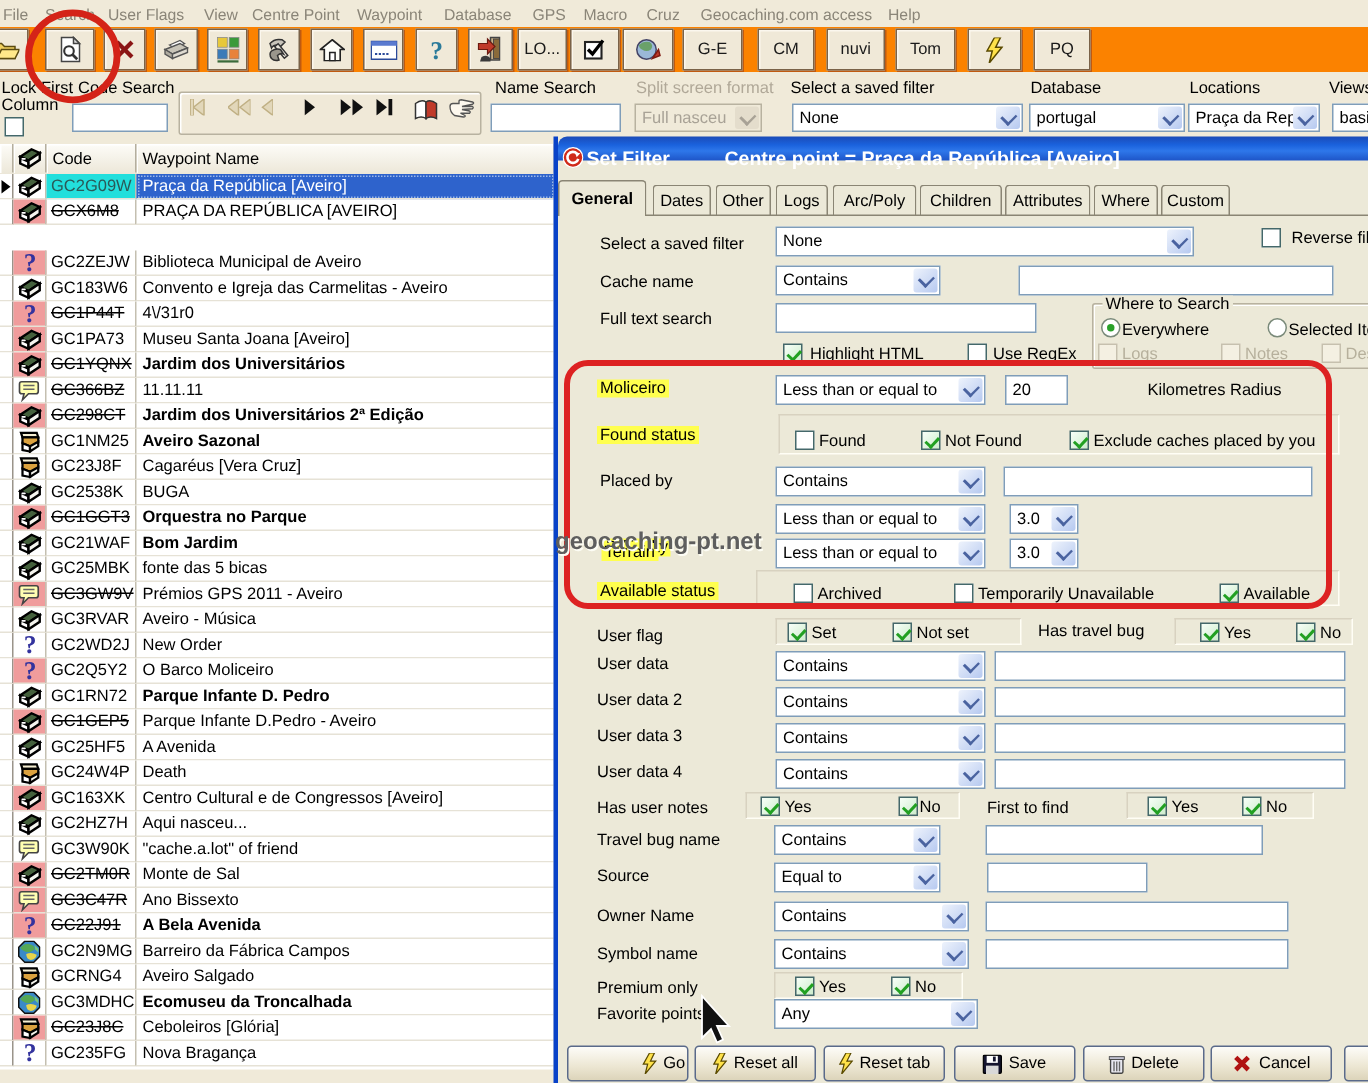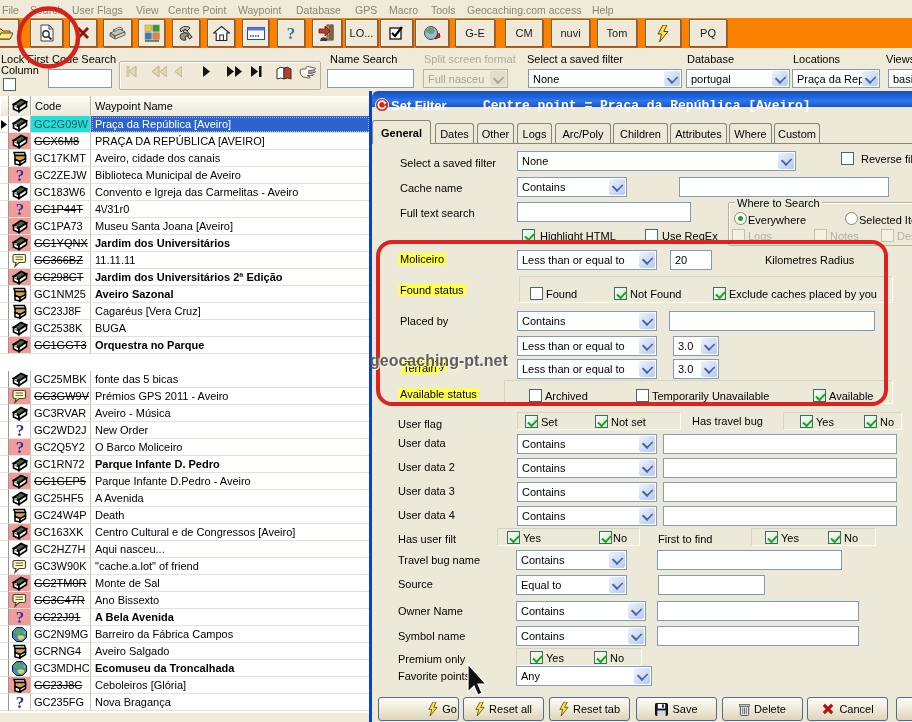--- a/index.html
+++ b/index.html
@@ -53,21 +53,21 @@
 <div id="menubar" class="abs">
 <span style="left:2px">File</span>
 <span style="left:30px">Search</span>
 <span style="left:72px">User Flags</span>
 <span style="left:136px">View</span>
 <span style="left:168px">Centre Point</span>
 <span style="left:238px">Waypoint</span>
 <span style="left:296px">Database</span>
 <span style="left:355px">GPS</span>
 <span style="left:389px">Macro</span>
-<span style="left:431px">Tools</span>
+<span style="left:431px">Cruz</span>
 <span style="left:467px">Geocaching.com access</span>
 <span style="left:592px">Help</span>
 </div>
 <div id="toolbar" class="abs">
 <div class="tbtn" style="left:-12px;width:31px;">
       <svg width="18" height="14" viewBox="0 0 18 14">
         <path d="M1,13 L1,3 L6,3 L8,5 L15,5 L15,13 Z" fill="#f0d060" stroke="#5a4a10"></path>
         <path d="M3,13 L6,7 L18,7 L15,13 Z" fill="#ffe88a" stroke="#5a4a10"></path>
       </svg>
     </div>
@@ -278,144 +278,131 @@
           <polygon points="1.5,6.5 9,1.5 14.5,4 7,9" fill="#44603c" stroke="#000" stroke-width="1.6"></polygon>
           <polygon points="1.5,6.5 7,9 7,13.5 1.5,11" fill="#ffffff" stroke="#000" stroke-width="1.6"></polygon>
           <polygon points="7,9 14.5,4 14.5,8.5 7,13.5" fill="#f4f4ee" stroke="#000" stroke-width="1.6"></polygon>
           <polygon points="1.5,6.3 7,8.8 7,10.6 1.5,8.1" fill="#000"></polygon>
           <rect x="2.3" y="7.3" width="2.9" height="1.2" rx="0.6" fill="#fff"></rect>
         </svg>
       </div>
 <div class="gc2 stk">GCX6M8</div>
 <div class="gc3">PRAÇA DA REPÚBLICA [AVEIRO]</div>
 </div>
-<div class="grow" style="top:54px;">
+<div class="grow" style="top:71px;">
+<div class="gc0"></div>
+<div class="gc1 pink">
+        <svg width="13" height="16" viewBox="0 0 13 16">
+          <text x="7" y="13.5" font-family="Liberation Serif" font-size="17" font-weight="bold" fill="#33339e" text-anchor="middle">?</text>
+        </svg>
+      </div>
+<div class="gc2">GC2ZEJW</div>
+<div class="gc3">Biblioteca Municipal de Aveiro</div>
+</div>
+<div class="grow" style="top:88px;">
+<div class="gc0"></div>
+<div class="gc1">
+        <svg width="16" height="15" viewBox="0 0 16 15">
+          <polygon points="1.5,6.5 9,1.5 14.5,4 7,9" fill="#44603c" stroke="#000" stroke-width="1.6"></polygon>
+          <polygon points="1.5,6.5 7,9 7,13.5 1.5,11" fill="#ffffff" stroke="#000" stroke-width="1.6"></polygon>
+          <polygon points="7,9 14.5,4 14.5,8.5 7,13.5" fill="#f4f4ee" stroke="#000" stroke-width="1.6"></polygon>
+          <polygon points="1.5,6.3 7,8.8 7,10.6 1.5,8.1" fill="#000"></polygon>
+          <rect x="2.3" y="7.3" width="2.9" height="1.2" rx="0.6" fill="#fff"></rect>
+        </svg>
+      </div>
+<div class="gc2">GC183W6</div>
+<div class="gc3">Convento e Igreja das Carmelitas - Aveiro</div>
+</div>
+<div class="grow" style="top:105px;">
+<div class="gc0"></div>
+<div class="gc1 pink">
+        <svg width="13" height="16" viewBox="0 0 13 16">
+          <text x="7" y="13.5" font-family="Liberation Serif" font-size="17" font-weight="bold" fill="#33339e" text-anchor="middle">?</text>
+        </svg>
+      </div>
+<div class="gc2 stk">GC1P44T</div>
+<div class="gc3">4\/31r0</div>
+</div>
+<div class="grow" style="top:122px;">
+<div class="gc0"></div>
+<div class="gc1 pink">
+        <svg width="16" height="15" viewBox="0 0 16 15">
+          <polygon points="1.5,6.5 9,1.5 14.5,4 7,9" fill="#44603c" stroke="#000" stroke-width="1.6"></polygon>
+          <polygon points="1.5,6.5 7,9 7,13.5 1.5,11" fill="#ffffff" stroke="#000" stroke-width="1.6"></polygon>
+          <polygon points="7,9 14.5,4 14.5,8.5 7,13.5" fill="#f4f4ee" stroke="#000" stroke-width="1.6"></polygon>
+          <polygon points="1.5,6.3 7,8.8 7,10.6 1.5,8.1" fill="#000"></polygon>
+          <rect x="2.3" y="7.3" width="2.9" height="1.2" rx="0.6" fill="#fff"></rect>
+        </svg>
+      </div>
+<div class="gc2">GC1PA73</div>
+<div class="gc3">Museu Santa Joana [Aveiro]</div>
+</div>
+<div class="grow" style="top:139px;">
+<div class="gc0"></div>
+<div class="gc1 pink">
+        <svg width="16" height="15" viewBox="0 0 16 15">
+          <polygon points="1.5,6.5 9,1.5 14.5,4 7,9" fill="#44603c" stroke="#000" stroke-width="1.6"></polygon>
+          <polygon points="1.5,6.5 7,9 7,13.5 1.5,11" fill="#ffffff" stroke="#000" stroke-width="1.6"></polygon>
+          <polygon points="7,9 14.5,4 14.5,8.5 7,13.5" fill="#f4f4ee" stroke="#000" stroke-width="1.6"></polygon>
+          <polygon points="1.5,6.3 7,8.8 7,10.6 1.5,8.1" fill="#000"></polygon>
+          <rect x="2.3" y="7.3" width="2.9" height="1.2" rx="0.6" fill="#fff"></rect>
+        </svg>
+      </div>
+<div class="gc2 stk">GC1YQNX</div>
+<div class="gc3 bld">Jardim dos Universitários</div>
+</div>
+<div class="grow" style="top:156px;text-align:right;">
+<div class="gc0"></div>
+<div class="gc1">
+        <svg width="15" height="15" viewBox="0 0 15 15">
+          <path d="M2.5,1.5 L12,1.5 Q13.5,1.5 13.5,3 L13.5,8 Q13.5,9.5 12,9.5 L7,9.5 L3,13.5 L4,9.5 L2.5,9.5 Q1,9.5 1,8 L1,3 Q1,1.5 2.5,1.5Z" fill="#ffffb2" stroke="#444" stroke-width="1.1"></path>
+          <line x1="3.5" y1="4" x2="11" y2="4" stroke="#666" stroke-width="1.1"></line>
+          <line x1="3.5" y1="6.5" x2="11" y2="6.5" stroke="#666" stroke-width="1.1"></line>
+        </svg>
+      </div>
+<div class="gc2 stk">GC366BZ</div>
+<div class="gc3">11.11.11</div>
+</div>
+<div class="grow" style="top:173px;">
+<div class="gc0"></div>
+<div class="gc1 pink">
+        <svg width="16" height="15" viewBox="0 0 16 15">
+          <polygon points="1.5,6.5 9,1.5 14.5,4 7,9" fill="#44603c" stroke="#000" stroke-width="1.6"></polygon>
+          <polygon points="1.5,6.5 7,9 7,13.5 1.5,11" fill="#ffffff" stroke="#000" stroke-width="1.6"></polygon>
+          <polygon points="7,9 14.5,4 14.5,8.5 7,13.5" fill="#f4f4ee" stroke="#000" stroke-width="1.6"></polygon>
+          <polygon points="1.5,6.3 7,8.8 7,10.6 1.5,8.1" fill="#000"></polygon>
+          <rect x="2.3" y="7.3" width="2.9" height="1.2" rx="0.6" fill="#fff"></rect>
+        </svg>
+      </div>
+<div class="gc2 stk">GC298CT</div>
+<div class="gc3 bld">Jardim dos Universitários 2ª Edição</div>
+</div>
+<div class="grow" style="top:190px;">
 <div class="gc0"></div>
 <div class="gc1">
         <svg width="16" height="15" viewBox="0 0 16 15">
           <polygon points="2,1.5 12.5,1.5 13.5,4.5 3,4.5" fill="#f5eed2" stroke="#000" stroke-width="1.5"></polygon>
           <polygon points="3,4.5 13.5,4.5 13.5,8 9,11 3,8.5" fill="#dba23f" stroke="#000" stroke-width="1.5"></polygon>
           <polygon points="3,8.5 8,10.5 8,14 3,13" fill="#ffffff" stroke="#000" stroke-width="1.5"></polygon>
           <polygon points="8,10.5 13.5,7.5 13.5,10.5 8,14" fill="#f2f2ea" stroke="#000" stroke-width="1.5"></polygon>
         </svg>
       </div>
-<div class="gc2">GC17KMT</div>
-<div class="gc3">Aveiro, cidade dos canais</div>
-</div>
-<div class="grow" style="top:71px;">
-<div class="gc0"></div>
-<div class="gc1 pink">
-        <svg width="13" height="16" viewBox="0 0 13 16">
-          <text x="7" y="13.5" font-family="Liberation Serif" font-size="17" font-weight="bold" fill="#33339e" text-anchor="middle">?</text>
-        </svg>
-      </div>
-<div class="gc2">GC2ZEJW</div>
-<div class="gc3">Biblioteca Municipal de Aveiro</div>
-</div>
-<div class="grow" style="top:88px;">
-<div class="gc0"></div>
-<div class="gc1">
-        <svg width="16" height="15" viewBox="0 0 16 15">
-          <polygon points="1.5,6.5 9,1.5 14.5,4 7,9" fill="#44603c" stroke="#000" stroke-width="1.6"></polygon>
-          <polygon points="1.5,6.5 7,9 7,13.5 1.5,11" fill="#ffffff" stroke="#000" stroke-width="1.6"></polygon>
-          <polygon points="7,9 14.5,4 14.5,8.5 7,13.5" fill="#f4f4ee" stroke="#000" stroke-width="1.6"></polygon>
-          <polygon points="1.5,6.3 7,8.8 7,10.6 1.5,8.1" fill="#000"></polygon>
-          <rect x="2.3" y="7.3" width="2.9" height="1.2" rx="0.6" fill="#fff"></rect>
-        </svg>
-      </div>
-<div class="gc2">GC183W6</div>
-<div class="gc3">Convento e Igreja das Carmelitas - Aveiro</div>
-</div>
-<div class="grow" style="top:105px;">
-<div class="gc0"></div>
-<div class="gc1 pink">
-        <svg width="13" height="16" viewBox="0 0 13 16">
-          <text x="7" y="13.5" font-family="Liberation Serif" font-size="17" font-weight="bold" fill="#33339e" text-anchor="middle">?</text>
-        </svg>
-      </div>
-<div class="gc2 stk">GC1P44T</div>
-<div class="gc3">4\/31r0</div>
-</div>
-<div class="grow" style="top:122px;">
-<div class="gc0"></div>
-<div class="gc1 pink">
-        <svg width="16" height="15" viewBox="0 0 16 15">
-          <polygon points="1.5,6.5 9,1.5 14.5,4 7,9" fill="#44603c" stroke="#000" stroke-width="1.6"></polygon>
-          <polygon points="1.5,6.5 7,9 7,13.5 1.5,11" fill="#ffffff" stroke="#000" stroke-width="1.6"></polygon>
-          <polygon points="7,9 14.5,4 14.5,8.5 7,13.5" fill="#f4f4ee" stroke="#000" stroke-width="1.6"></polygon>
-          <polygon points="1.5,6.3 7,8.8 7,10.6 1.5,8.1" fill="#000"></polygon>
-          <rect x="2.3" y="7.3" width="2.9" height="1.2" rx="0.6" fill="#fff"></rect>
-        </svg>
-      </div>
-<div class="gc2">GC1PA73</div>
-<div class="gc3">Museu Santa Joana [Aveiro]</div>
-</div>
-<div class="grow" style="top:139px;">
-<div class="gc0"></div>
-<div class="gc1 pink">
-        <svg width="16" height="15" viewBox="0 0 16 15">
-          <polygon points="1.5,6.5 9,1.5 14.5,4 7,9" fill="#44603c" stroke="#000" stroke-width="1.6"></polygon>
-          <polygon points="1.5,6.5 7,9 7,13.5 1.5,11" fill="#ffffff" stroke="#000" stroke-width="1.6"></polygon>
-          <polygon points="7,9 14.5,4 14.5,8.5 7,13.5" fill="#f4f4ee" stroke="#000" stroke-width="1.6"></polygon>
-          <polygon points="1.5,6.3 7,8.8 7,10.6 1.5,8.1" fill="#000"></polygon>
-          <rect x="2.3" y="7.3" width="2.9" height="1.2" rx="0.6" fill="#fff"></rect>
-        </svg>
-      </div>
-<div class="gc2 stk">GC1YQNX</div>
-<div class="gc3 bld">Jardim dos Universitários</div>
-</div>
-<div class="grow" style="top:156px;text-align:right;">
-<div class="gc0"></div>
-<div class="gc1">
-        <svg width="15" height="15" viewBox="0 0 15 15">
-          <path d="M2.5,1.5 L12,1.5 Q13.5,1.5 13.5,3 L13.5,8 Q13.5,9.5 12,9.5 L7,9.5 L3,13.5 L4,9.5 L2.5,9.5 Q1,9.5 1,8 L1,3 Q1,1.5 2.5,1.5Z" fill="#ffffb2" stroke="#444" stroke-width="1.1"></path>
-          <line x1="3.5" y1="4" x2="11" y2="4" stroke="#666" stroke-width="1.1"></line>
-          <line x1="3.5" y1="6.5" x2="11" y2="6.5" stroke="#666" stroke-width="1.1"></line>
-        </svg>
-      </div>
-<div class="gc2 stk">GC366BZ</div>
-<div class="gc3">11.11.11</div>
-</div>
-<div class="grow" style="top:173px;">
-<div class="gc0"></div>
-<div class="gc1 pink">
-        <svg width="16" height="15" viewBox="0 0 16 15">
-          <polygon points="1.5,6.5 9,1.5 14.5,4 7,9" fill="#44603c" stroke="#000" stroke-width="1.6"></polygon>
-          <polygon points="1.5,6.5 7,9 7,13.5 1.5,11" fill="#ffffff" stroke="#000" stroke-width="1.6"></polygon>
-          <polygon points="7,9 14.5,4 14.5,8.5 7,13.5" fill="#f4f4ee" stroke="#000" stroke-width="1.6"></polygon>
-          <polygon points="1.5,6.3 7,8.8 7,10.6 1.5,8.1" fill="#000"></polygon>
-          <rect x="2.3" y="7.3" width="2.9" height="1.2" rx="0.6" fill="#fff"></rect>
-        </svg>
-      </div>
-<div class="gc2 stk">GC298CT</div>
-<div class="gc3 bld">Jardim dos Universitários 2ª Edição</div>
-</div>
-<div class="grow" style="top:190px;">
+<div class="gc2">GC1NM25</div>
+<div class="gc3 bld">Aveiro Sazonal</div>
+</div>
+<div class="grow" style="top:207px;">
 <div class="gc0"></div>
 <div class="gc1">
         <svg width="16" height="15" viewBox="0 0 16 15">
           <polygon points="2,1.5 12.5,1.5 13.5,4.5 3,4.5" fill="#f5eed2" stroke="#000" stroke-width="1.5"></polygon>
           <polygon points="3,4.5 13.5,4.5 13.5,8 9,11 3,8.5" fill="#dba23f" stroke="#000" stroke-width="1.5"></polygon>
           <polygon points="3,8.5 8,10.5 8,14 3,13" fill="#ffffff" stroke="#000" stroke-width="1.5"></polygon>
           <polygon points="8,10.5 13.5,7.5 13.5,10.5 8,14" fill="#f2f2ea" stroke="#000" stroke-width="1.5"></polygon>
         </svg>
       </div>
-<div class="gc2">GC1NM25</div>
-<div class="gc3 bld">Aveiro Sazonal</div>
-</div>
-<div class="grow" style="top:207px;">
-<div class="gc0"></div>
-<div class="gc1">
-        <svg width="16" height="15" viewBox="0 0 16 15">
-          <polygon points="2,1.5 12.5,1.5 13.5,4.5 3,4.5" fill="#f5eed2" stroke="#000" stroke-width="1.5"></polygon>
-          <polygon points="3,4.5 13.5,4.5 13.5,8 9,11 3,8.5" fill="#dba23f" stroke="#000" stroke-width="1.5"></polygon>
-          <polygon points="3,8.5 8,10.5 8,14 3,13" fill="#ffffff" stroke="#000" stroke-width="1.5"></polygon>
-          <polygon points="8,10.5 13.5,7.5 13.5,10.5 8,14" fill="#f2f2ea" stroke="#000" stroke-width="1.5"></polygon>
-        </svg>
-      </div>
 <div class="gc2">GC23J8F</div>
 <div class="gc3">Cagaréus [Vera Cruz]</div>
 </div>
 <div class="grow" style="top:224px;">
 <div class="gc0"></div>
 <div class="gc1">
         <svg width="16" height="15" viewBox="0 0 16 15">
           <polygon points="1.5,6.5 9,1.5 14.5,4 7,9" fill="#44603c" stroke="#000" stroke-width="1.6"></polygon>
           <polygon points="1.5,6.5 7,9 7,13.5 1.5,11" fill="#ffffff" stroke="#000" stroke-width="1.6"></polygon>
           <polygon points="7,9 14.5,4 14.5,8.5 7,13.5" fill="#f4f4ee" stroke="#000" stroke-width="1.6"></polygon>
@@ -432,20 +419,34 @@
         <svg width="16" height="15" viewBox="0 0 16 15">
           <polygon points="1.5,6.5 9,1.5 14.5,4 7,9" fill="#44603c" stroke="#000" stroke-width="1.6"></polygon>
           <polygon points="1.5,6.5 7,9 7,13.5 1.5,11" fill="#ffffff" stroke="#000" stroke-width="1.6"></polygon>
           <polygon points="7,9 14.5,4 14.5,8.5 7,13.5" fill="#f4f4ee" stroke="#000" stroke-width="1.6"></polygon>
           <polygon points="1.5,6.3 7,8.8 7,10.6 1.5,8.1" fill="#000"></polygon>
           <rect x="2.3" y="7.3" width="2.9" height="1.2" rx="0.6" fill="#fff"></rect>
         </svg>
       </div>
 <div class="gc2 stk">GC1GGT3</div>
 <div class="gc3 bld">Orquestra no Parque</div>
+</div>
+<div class="grow" style="top:258px;">
+<div class="gc0"></div>
+<div class="gc1">
+        <svg width="16" height="15" viewBox="0 0 16 15">
+          <polygon points="1.5,6.5 9,1.5 14.5,4 7,9" fill="#44603c" stroke="#000" stroke-width="1.6"></polygon>
+          <polygon points="1.5,6.5 7,9 7,13.5 1.5,11" fill="#ffffff" stroke="#000" stroke-width="1.6"></polygon>
+          <polygon points="7,9 14.5,4 14.5,8.5 7,13.5" fill="#f4f4ee" stroke="#000" stroke-width="1.6"></polygon>
+          <polygon points="1.5,6.3 7,8.8 7,10.6 1.5,8.1" fill="#000"></polygon>
+          <rect x="2.3" y="7.3" width="2.9" height="1.2" rx="0.6" fill="#fff"></rect>
+        </svg>
+      </div>
+<div class="gc2">GC21WAF</div>
+<div class="gc3 bld">Bom Jardim</div>
 </div>
 <div class="grow" style="top:275px;">
 <div class="gc0"></div>
 <div class="gc1">
         <svg width="16" height="15" viewBox="0 0 16 15">
           <polygon points="1.5,6.5 9,1.5 14.5,4 7,9" fill="#44603c" stroke="#000" stroke-width="1.6"></polygon>
           <polygon points="1.5,6.5 7,9 7,13.5 1.5,11" fill="#ffffff" stroke="#000" stroke-width="1.6"></polygon>
           <polygon points="7,9 14.5,4 14.5,8.5 7,13.5" fill="#f4f4ee" stroke="#000" stroke-width="1.6"></polygon>
           <polygon points="1.5,6.3 7,8.8 7,10.6 1.5,8.1" fill="#000"></polygon>
           <rect x="2.3" y="7.3" width="2.9" height="1.2" rx="0.6" fill="#fff"></rect>
@@ -696,21 +697,21 @@
 </div>
 <div id="sbar" class="abs" style="left:0;top:712px;width:912px;height:10px;background:#f0ead9;border-top:1px solid #fff;"></div>
 <div id="dlg" class="abs">
 <div id="dtitle">
 <svg style="position:absolute;left:3px;top:7px;" width="14" height="14" viewBox="0 0 16 16">
         <circle cx="8" cy="8" r="7.5" fill="#d02a1a" stroke="#fff" stroke-width="1"></circle>
         <path d="M11,5 A4.2,4.2 0 1 0 12,9" fill="none" stroke="#fff" stroke-width="2"></path>
         <polygon points="9.5,4 13.5,4.8 10.8,7.8" fill="#fff"></polygon>
       </svg>
 <span class="dtxt" style="left:19px;">Set Filter</span>
-<span class="dtxt" style="left:111px;font-family:Liberation Mono, monospace;">Centre point = Praça da República [Aveiro]</span>
+<span class="dtxt" style="left:111px;">Centre point = Praça da República [Aveiro]</span>
 </div>
 <div id="tabs">
 <div class="tab sel" style="left:0px;width:59px;">General</div>
 <div class="tab" style="left:63px;width:39px;">Dates</div>
 <div class="tab" style="left:105px;width:37px;">Other</div>
 <div class="tab" style="left:145px;width:35px;">Logs</div>
 <div class="tab" style="left:183px;width:56px;">Arc/Poly</div>
 <div class="tab" style="left:241px;width:55px;">Children</div>
 <div class="tab" style="left:298px;width:57px;">Attributes</div>
 <div class="tab" style="left:357px;width:43px;">Where</div>
@@ -825,21 +826,21 @@
         <span class="ct">Contains</span>
         <span class="ca"></span>
       </div>
       <span class="txt" style="left:288px;top:391px;width:234px;height:20px;font-size:11px;padding:3px 0 0 4px;"></span>
       <span class="dlab " style="left:23px;top:418px;">User data 4</span>
       <div class="combo" style="left:142px;top:415px;width:140px;height:20px;">
         <span class="ct">Contains</span>
         <span class="ca"></span>
       </div>
       <span class="txt" style="left:288px;top:415px;width:234px;height:20px;font-size:11px;padding:3px 0 0 4px;"></span>
-      <span class="dlab " style="left:23px;top:442px;">Has user filt</span>
+      <span class="dlab " style="left:23px;top:442px;">Has user notes</span>
       <span class="bevel" style="left:122px;top:437px;width:143px;height:18px;"></span>
       <span class="cb c" style="left:132px;top:440px;"></span>
       <span class="dlab " style="left:148px;top:441px;">Yes</span>
       <span class="cb c" style="left:224px;top:440px;"></span>
       <span class="dlab " style="left:238px;top:441px;">No</span>
       <span class="dlab " style="left:283px;top:442px;">First to find</span>
       <span class="bevel" style="left:376px;top:437px;width:125px;height:18px;"></span>
       <span class="cb c" style="left:390px;top:440px;"></span>
       <span class="dlab " style="left:406px;top:441px;">Yes</span>
       <span class="cb c" style="left:453px;top:440px;"></span>

